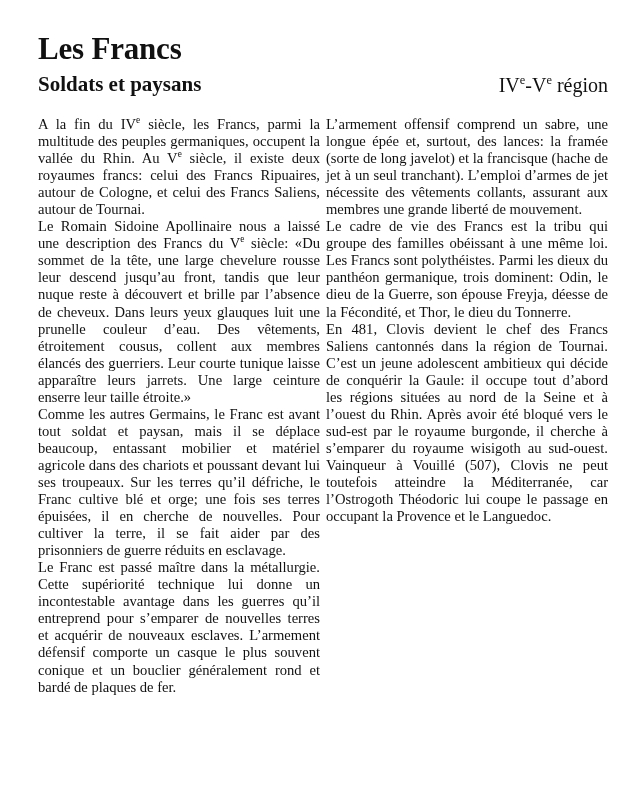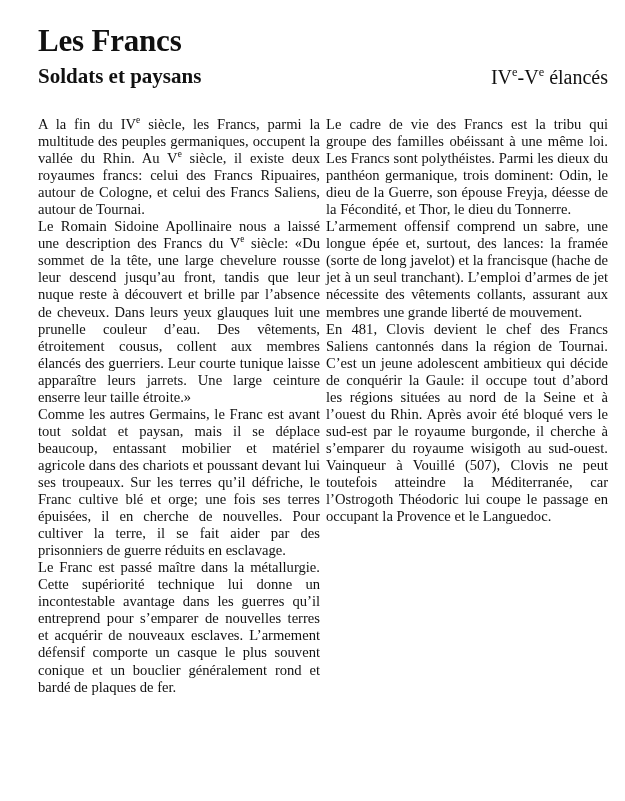--- a/index.html
+++ b/index.html
@@ -21,21 +21,21 @@
     width: 625px;
     height: 801px;
     box-sizing: border-box;
     padding: 0;
   }
 
   
   .header {
     position: absolute;
     left: 38px;
-    top: 24px;
+    top: 32px;
     width: 570px;
   }
   .doc-title {
     font-size: 31px;
     font-weight: bold;
     line-height: 34px;
     letter-spacing: -0.2px;
     margin: 0;
     font-family: "Liberation Serif", "DejaVu Serif", serif;
   }
@@ -110,32 +110,32 @@
 <body>
 
 <div class="page">
 
   <div class="header">
     <h1 class="doc-title">Les Francs</h1>
 
     <div class="subtitle-row">
       <div class="doc-subtitle">Soldats et paysans</div>
       <div class="doc-period">
-        <span>IV</span><sup>e</sup><span>-V</span><sup>e</sup><span> élancés</span>
+        <span>IV</span><sup>e</sup><span>-V</span><sup>e</sup><span> région</span>
       </div>
     </div>
   </div>
 
   <div class="columns">
     <div class="col" id="col-left">
         <p>A la fin du IV<sup>e</sup> siècle, les Francs, parmi la multitude des peuples germaniques, occupent la vallée du Rhin. Au V<sup>e</sup> siècle, il existe deux royaumes francs: celui des Francs Ripuaires, autour de Cologne, et celui des Francs Saliens, autour de Tournai.</p>
         <p>Le Romain Sidoine Apollinaire nous a laissé une description des Francs du V<sup>e</sup> siècle: «Du sommet de la tête, une large chevelure rousse leur descend jusqu’au front, tandis que leur nuque reste à découvert et brille par l’absence de cheveux. Dans leurs yeux glauques luit une prunelle couleur d’eau. Des vêtements, étroitement cousus, collent aux membres élancés des guerriers. Leur courte tunique laisse apparaître leurs jarrets. Une large ceinture enserre leur taille étroite.»</p>
         <p>Comme les autres Germains, le Franc est avant tout soldat et paysan, mais il se déplace beaucoup, entassant mobilier et matériel agricole dans des chariots et poussant devant lui ses troupeaux. Sur les terres qu’il défriche, le Franc cultive blé et orge; une fois ses terres épuisées, il en cherche de nouvelles. Pour cultiver la terre, il se fait aider par des prisonniers de guerre réduits en esclavage.</p>
         <p>Le Franc est passé maître dans la métallurgie. Cette supériorité technique lui donne un incontestable avantage dans les guerres qu’il entreprend pour s’emparer de nouvelles terres et acquérir de nouveaux esclaves. L’armement défensif comporte un casque le plus souvent conique et un bouclier généralement rond et bardé de plaques de fer.</p>
       </div>
     <div class="col" id="col-right">
+        <p>L’armement offensif comprend un sabre, une longue épée et, surtout, des lances: la framée (sorte de long javelot) et la francisque (hache de jet à un seul tranchant). L’emploi d’armes de jet nécessite des vêtements collants, assurant aux membres une grande liberté de mouvement.</p>
         <p>Le cadre de vie des Francs est la tribu qui groupe des familles obéissant à une même loi. Les Francs sont polythéistes. Parmi les dieux du panthéon germanique, trois dominent: Odin, le dieu de la Guerre, son épouse Freyja, déesse de la Fécondité, et Thor, le dieu du Tonnerre.</p>
-        <p>L’armement offensif comprend un sabre, une longue épée et, surtout, des lances: la framée (sorte de long javelot) et la francisque (hache de jet à un seul tranchant). L’emploi d’armes de jet nécessite des vêtements collants, assurant aux membres une grande liberté de mouvement.</p>
         <p>En 481, Clovis devient le chef des Francs Saliens cantonnés dans la région de Tournai. C’est un jeune adolescent ambitieux qui décide de conquérir la Gaule: il occupe tout d’abord les régions situées au nord de la Seine et à l’ouest du Rhin. Après avoir été bloqué vers le sud-est par le royaume burgonde, il cherche à s’emparer du royaume wisigoth au sud-ouest. Vainqueur à Vouillé (507), Clovis ne peut toutefois atteindre la Méditerranée, car l’Ostrogoth Théodoric lui coupe le passage en occupant la Provence et le Languedoc.</p>
       </div>
   </div>
 
 </div>
 
 </body></html>

